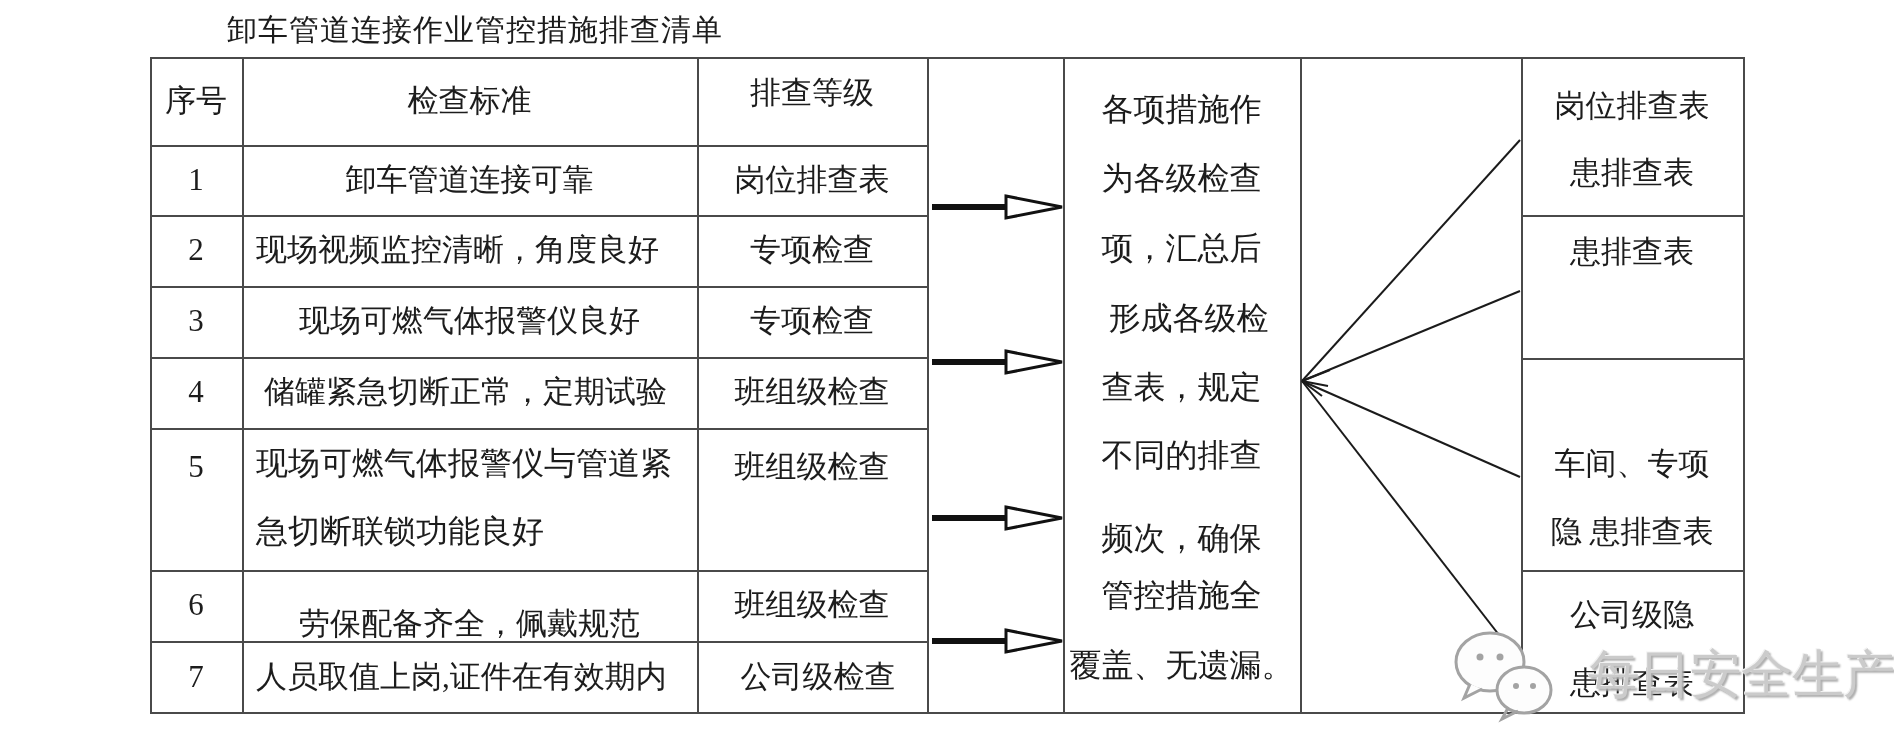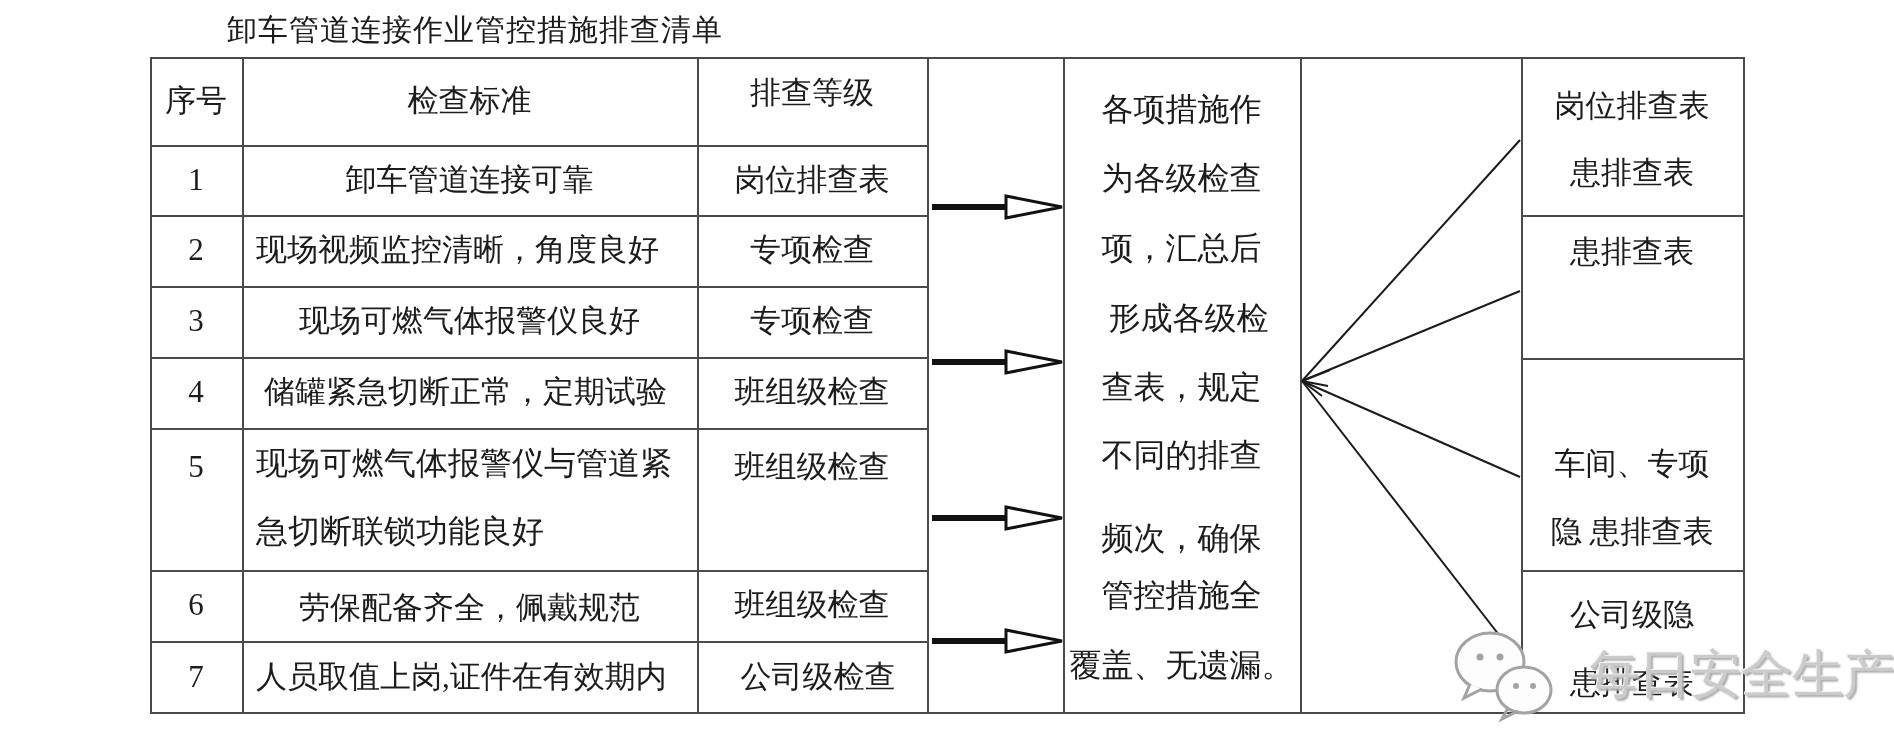--- a/index.html
+++ b/index.html
@@ -104,21 +104,21 @@
 
     <div class="cell" style="left:150px;top:357px;width:92px;height:71px;">4</div>
     <div class="cell left" style="left:242px;top:357px;width:455px;height:71px;margin-left:8px;">储罐紧急切断正常，定期试验</div>
     <div class="cell" style="left:697px;top:357px;width:230px;height:71px;">班组级检查</div>
 
     <div class="cell topalign" style="left:150px;top:428px;width:92px;height:142px;">5</div>
     <div class="cell wrap" style="left:242px;top:428px;width:441px;height:142px;border-radius:30px;">现场可燃气体报警仪与管道紧急切断联锁功能良好</div>
     <div class="cell topalign" style="left:697px;top:428px;width:230px;height:142px;">班组级检查</div>
 
     <div class="cell" style="left:150px;top:570px;width:92px;height:71px;">6</div>
-    <div class="cell" style="left:242px;top:570px;width:455px;height:77px;text-align:right;">劳保配备齐全，佩戴规范</div>
+    <div class="cell" style="left:242px;top:586px;width:455px;height:77px;text-align:right;">劳保配备齐全，佩戴规范</div>
     <div class="cell" style="left:697px;top:570px;width:230px;height:71px;">班组级检查</div>
 
     <div class="cell" style="left:150px;top:641px;width:92px;height:72px;">7</div>
     <div class="cell left" style="left:242px;top:641px;width:455px;height:72px;">人员取值上岗,证件在有效期内</div>
     <div class="cell" style="left:688px;top:641px;width:260px;height:72px;">公司级检查</div>
   </div>
 
   <div>
     <div class="mline" style="top:74px;text-align:center;">各项措施作</div>
     <div class="mline" style="top:143px;">为各级检查</div>

